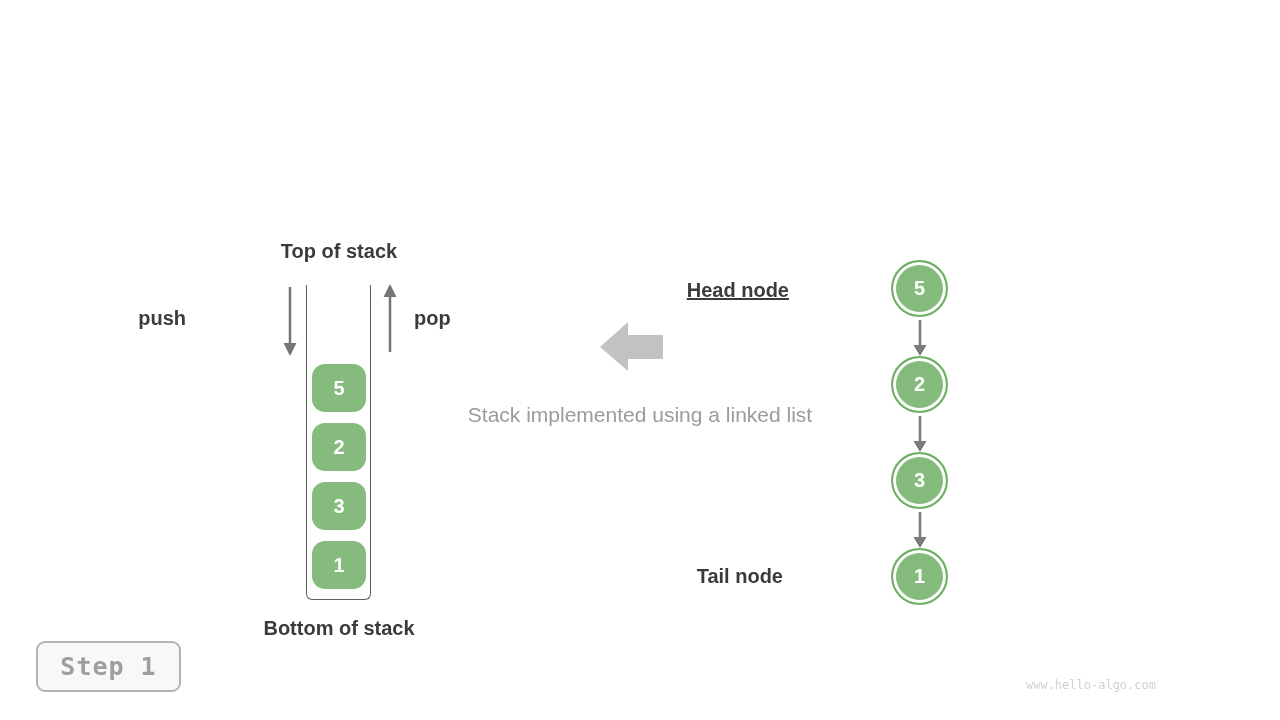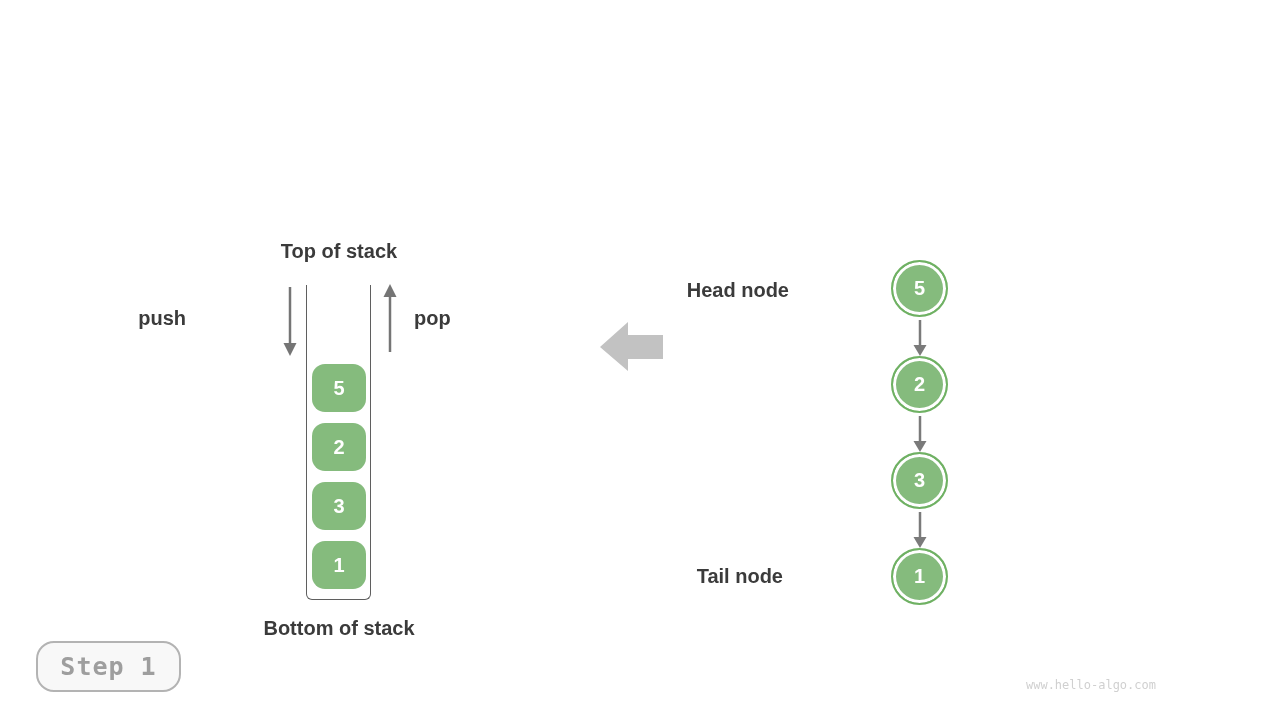--- a/index.html
+++ b/index.html
@@ -82,33 +82,33 @@
     font-weight: bold;
     font-size: 20px;
     line-height: 53px;
     text-align: center;
   }
   .n0 { top: 260px; }
   .n1 { top: 356px; }
   .n2 { top: 452px; }
   .n3 { top: 548px; }
 
-  .head-label { right: 407px; top: 279px; text-align: center; }
+  .head-label { right: 407px; top: 279px; text-align: center; text-decoration: underline; }
   .tail-label { right: 413px; top: 565px; text-align: left; }
 
   
   .step-badge {
     position: absolute;
     left: 36px;
     top: 641px;
     width: 145px;
     height: 51px;
     background: #f8f8f8;
     border: 2px solid #b3b3b3;
-    border-radius: 18px;
+    border-radius: 9px;
     box-sizing: border-box;
     display: flex;
     align-items: center;
     justify-content: center;
   }
   .step-badge span {
     font-family: "DejaVu Sans Mono", monospace;
     font-weight: bold;
     font-size: 25px;
     color: #9e9e9e;
@@ -173,20 +173,21 @@
   <div class="stack-item si0">5</div>
   <div class="stack-item si1">2</div>
   <div class="stack-item si2">3</div>
   <div class="stack-item si3">1</div>
 
   <div class="label" style="right:1010px; top:307px; text-align:right;margin-left:28px;">push</div>
   <div class="label" style="left:414px; top:307px;text-align:right;">pop</div>
 
   <div class="label center-x" style="left:339px; top:617px;">Bottom of stack</div>
 
+  <div class="caption">Stack implemented using a linked list</div>
 
   <div class="label head-label">Head node</div>
   <div class="label tail-label">Tail node</div>
 
   <div class="ll-node n0">5</div>
   <div class="ll-node n1">2</div>
   <div class="ll-node n2">3</div>
   <div class="ll-node n3">1</div>
 
   <div class="step-badge">

